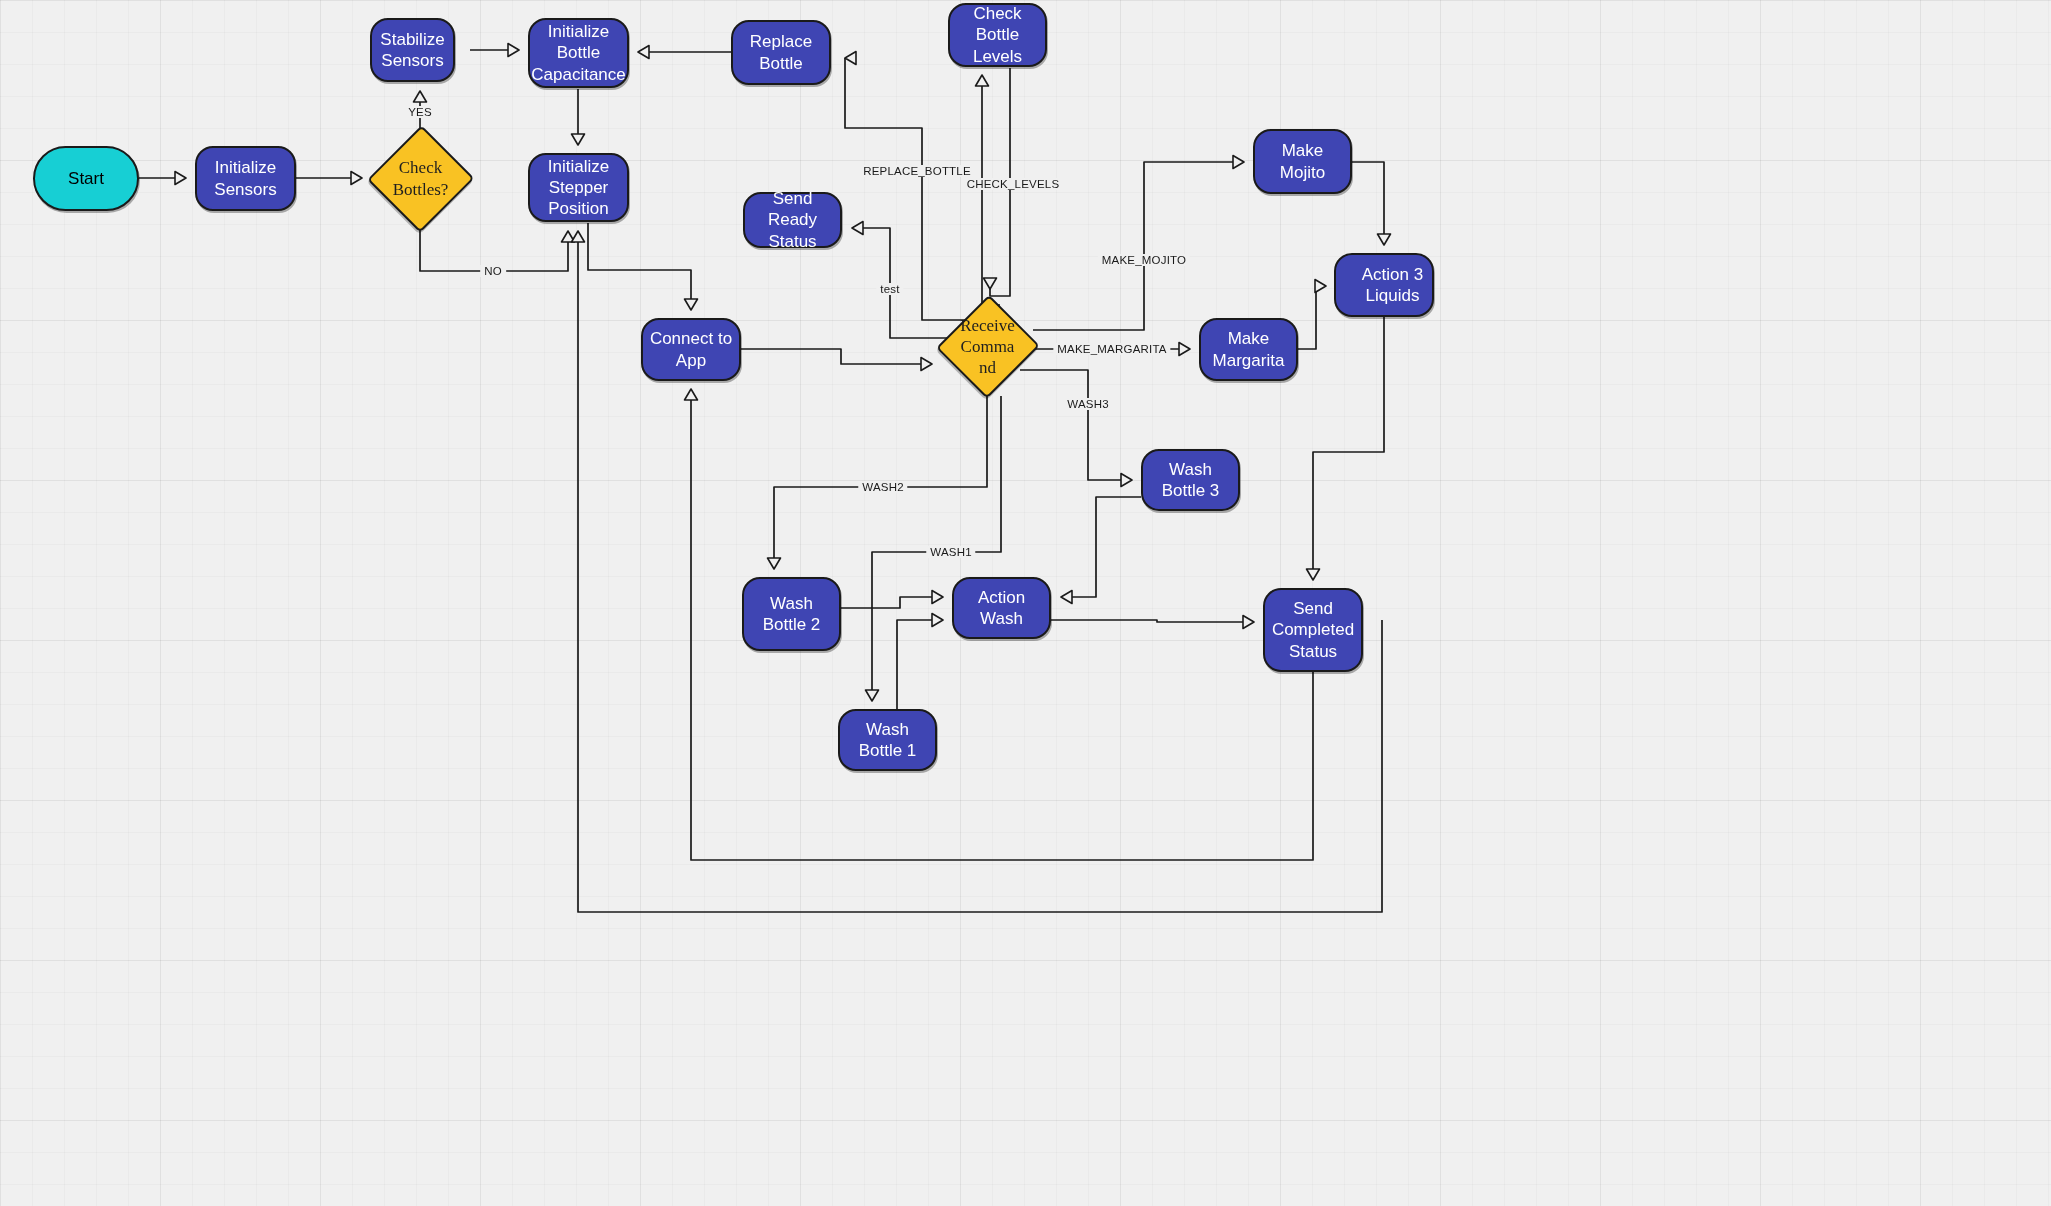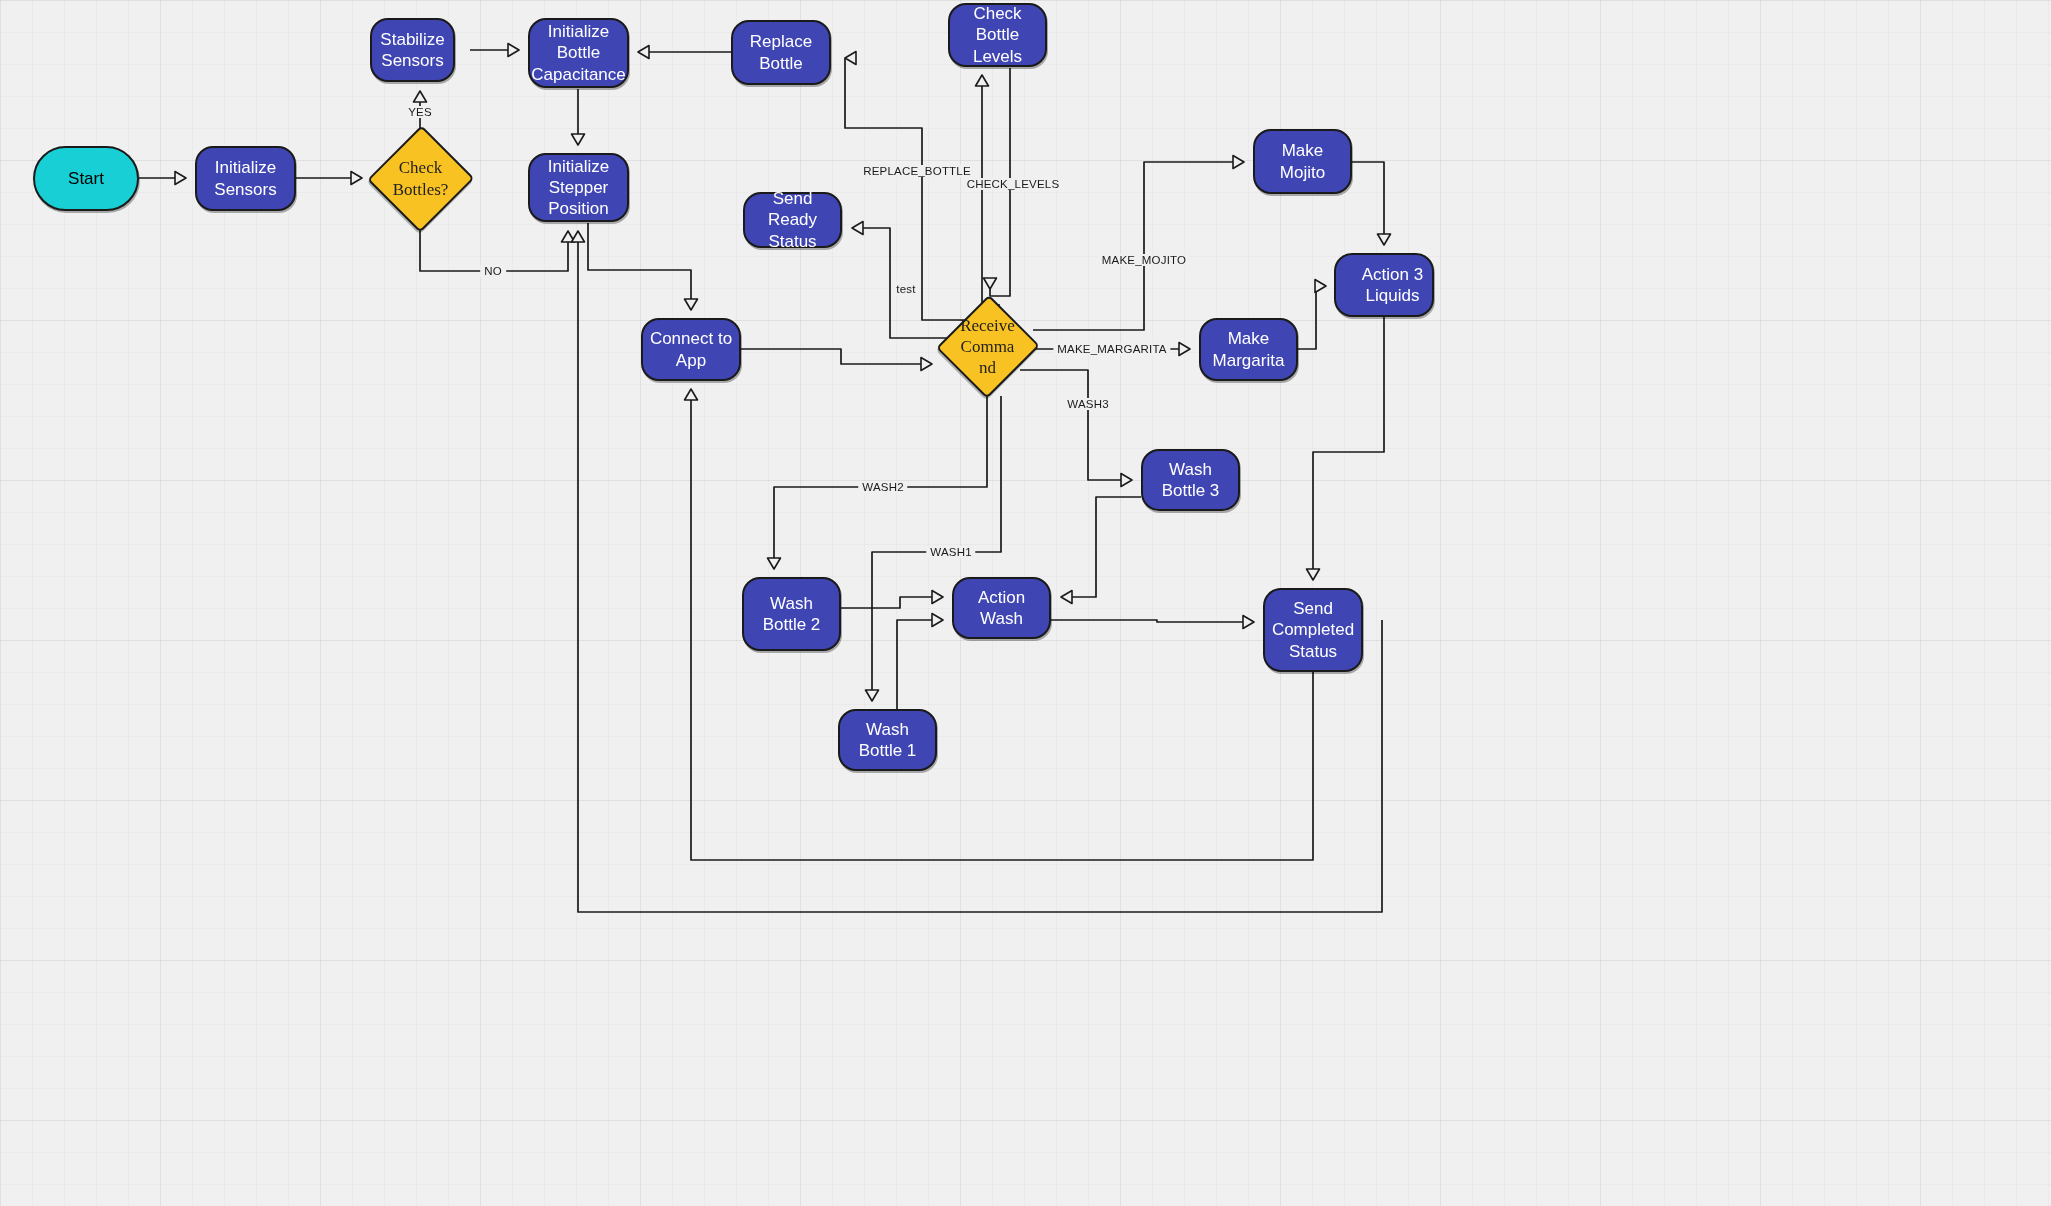--- a/index.html
+++ b/index.html
@@ -258,20 +258,20 @@
           <span class="wrap">Completed</span>
           <span class="wrap">Status</span>
         </span>
       </div>
     </div>
   <div id="label-layer">
       <div class="edge-label" style="left: 420px; top: 112px; text-align: right;">YES</div>
       <div class="edge-label" style="left: 493px; top: 271px;">NO</div>
       <div class="edge-label" style="left: 917px; top: 171px;">REPLACE_BOTTLE</div>
       <div class="edge-label" style="left: 1013px; top: 184px;">CHECK_LEVELS</div>
-      <div class="edge-label" style="left: 890px; top: 289px; margin-left: 16px;">test</div>
+      <div class="edge-label" style="left: 890px; top: 289px;">test</div>
       <div class="edge-label" style="left: 1144px; top: 260px;">MAKE_MOJITO</div>
       <div class="edge-label" style="left: 1112px; top: 349px;">MAKE_MARGARITA</div>
       <div class="edge-label" style="left: 1088px; top: 404px;">WASH3</div>
       <div class="edge-label" style="left: 883px; top: 487px;">WASH2</div>
       <div class="edge-label" style="left: 951px; top: 552px;">WASH1</div>
     </div>
 </div>
 
 </body></html>

